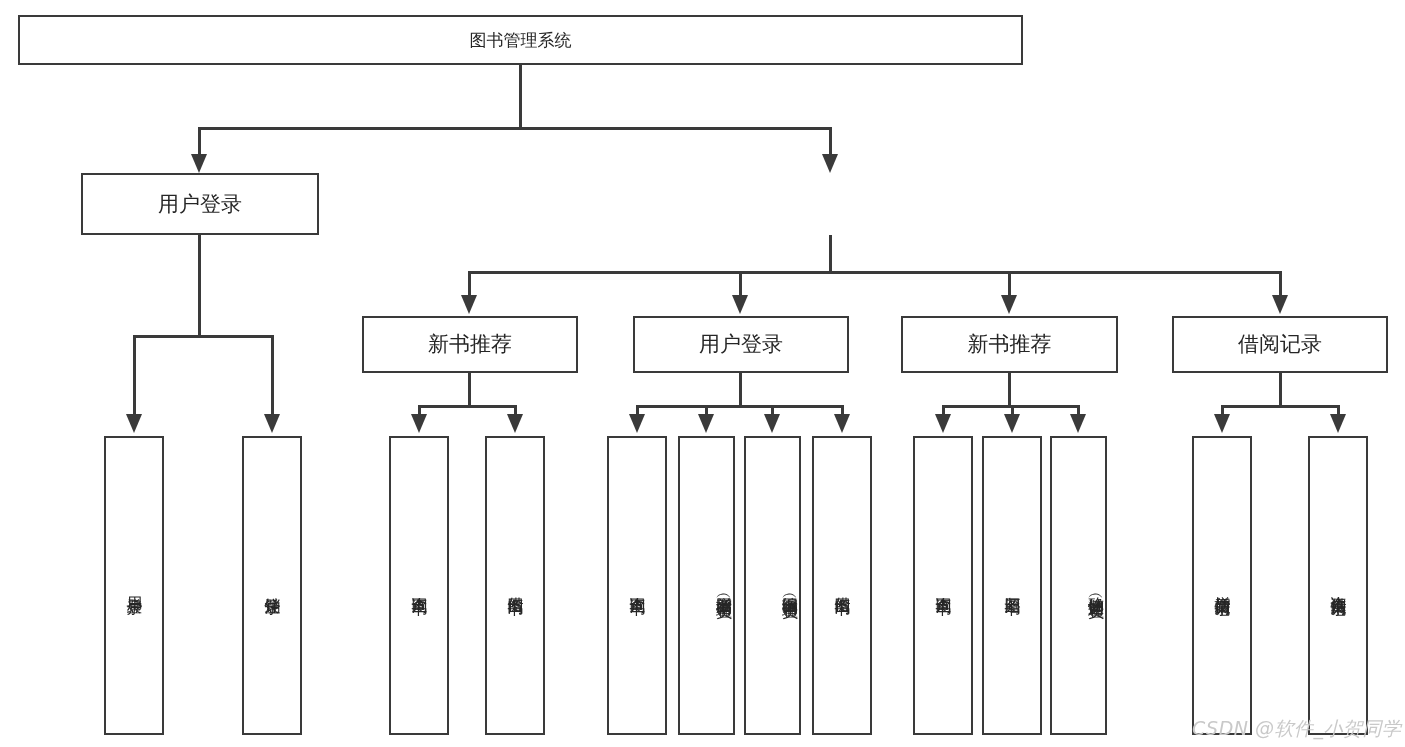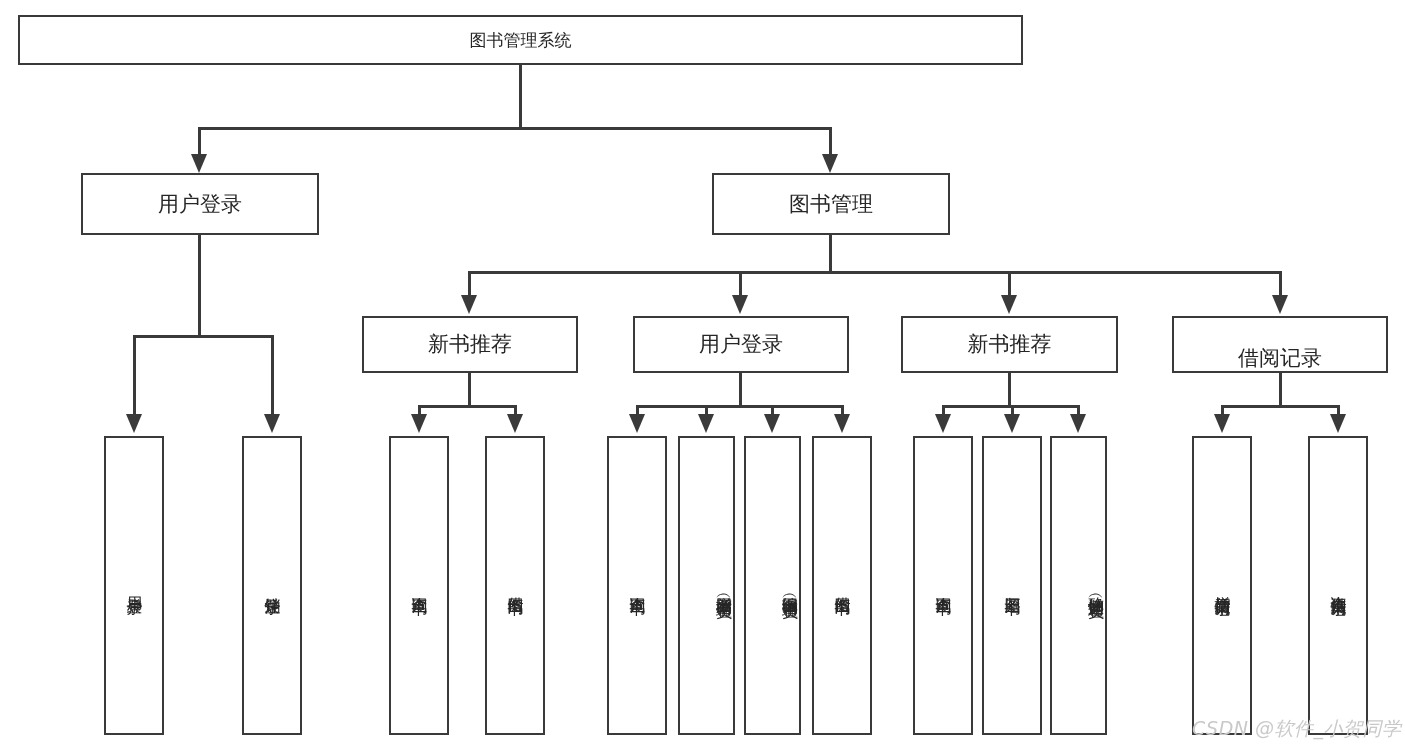--- a/index.html
+++ b/index.html
@@ -95,23 +95,20 @@
 
   <div class="edge h" style="left:198px; top:127px; width:634px;"></div>
 
   <div class="edge v" style="left:198px; top:127px; height:30px;"></div>
   <div class="arrow" style="left:191px; top:154px;"></div>
   <div class="edge v" style="left:829px; top:127px; height:30px;"></div>
   <div class="arrow" style="left:822px; top:154px;"></div>
 
   <div class="node level2" style="left: 81px; top: 173px; width: 238px; height: 62px;">
     <span class="node-label">用户登录</span>
-  </div>
-  <div class="node level2" style="left: 712px; top: 173px; width: 238px; height: 62px;">
-    <span class="node-label">图书管理</span>
   </div>
 
   <div class="edge v" style="left:198px; top:235px; height:100px;"></div>
   <div class="edge h" style="left:133px; top:335px; width:141px;"></div>
   <div class="edge v" style="left:133px; top:335px; height:82px;"></div>
   <div class="arrow" style="left:126px; top:414px;"></div>
   <div class="edge v" style="left:271px; top:335px; height:82px;"></div>
   <div class="arrow" style="left:264px; top:414px;"></div>
 
   <div class="edge v" style="left:829px; top:235px; height:36px;"></div>
@@ -127,21 +124,21 @@
 
   <div class="node level3" style="left: 362px; top: 316px; width: 216px; height: 57px;">
     <span class="node-label">新书推荐</span>
   </div>
   <div class="node level3" style="left: 633px; top: 316px; width: 216px; height: 57px;">
     <span class="node-label">用户登录</span>
   </div>
   <div class="node level3" style="left: 901px; top: 316px; width: 217px; height: 57px;">
     <span class="node-label">新书推荐</span>
   </div>
-  <div class="node level3" style="left: 1172px; top: 316px; width: 216px; height: 57px; align-items: flex-end;">
+  <div class="node level3" style="left: 1172px; top: 316px; width: 216px; height: 57px;">
     <span class="node-label">借阅记录</span>
   </div>
 
   <div class="edge v" style="left:468px; top:373px; height:32px;"></div>
   <div class="edge h" style="left:418px; top:405px; width:99px;"></div>
   <div class="edge v" style="left:418px; top:405px; height:12px;"></div>
   <div class="arrow" style="left:411px; top:414px;"></div>
   <div class="edge v" style="left:514px; top:405px; height:12px;"></div>
   <div class="arrow" style="left:507px; top:414px;"></div>
 

